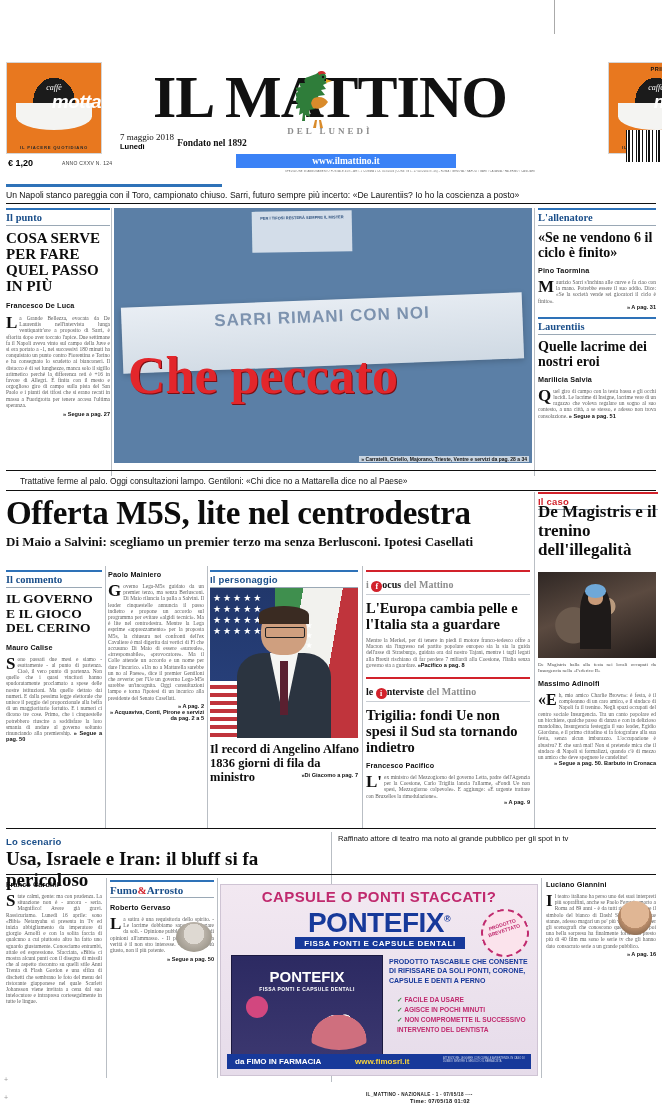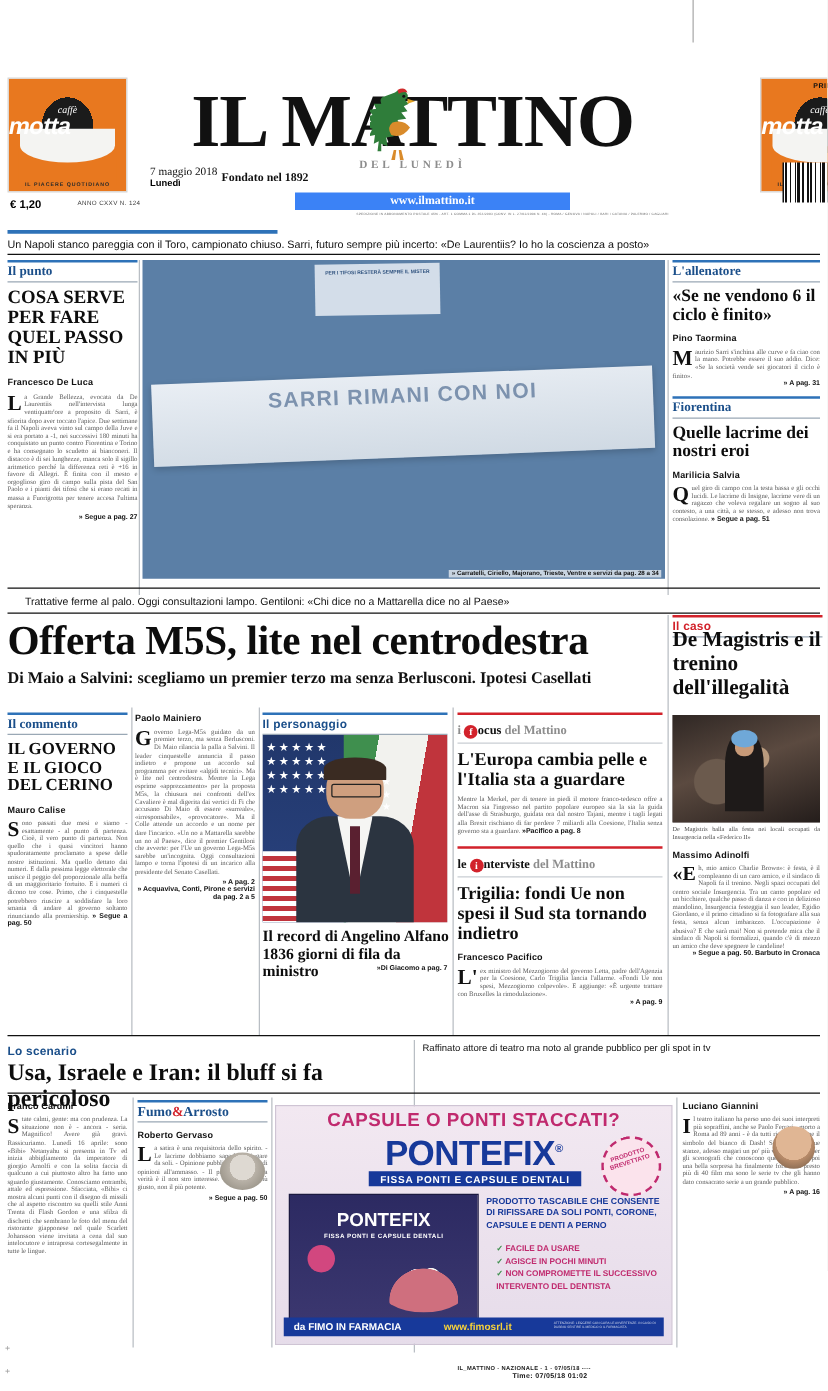--- a/index.html
+++ b/index.html
@@ -22,21 +22,21 @@
   
   #masthead{position:absolute;left:0;top:62px;width:662px;height:112px;padding-left:48px;}
   .motta{position:absolute;top:0;width:96px;height:92px;background:
       radial-gradient(ellipse at 50% 42%,#1b1b1b 0 31%,#e8781f 31% 100%);
       border:1px solid #d5d5d5;box-sizing:border-box;overflow:hidden;}
   .motta .cupbase{position:absolute;left:8%;bottom:6%;width:84%;height:34%;background:#e8781f;}
   .motta .cuprim{position:absolute;left:10%;top:44%;width:80%;height:30%;
       border-radius:0 0 60% 60%;background:#f4f4f2;}
   .motta .caffe{position:absolute;top:22%;left:0;width:100%;text-align:center;color:#fff;
       font-family:"Liberation Serif",serif;font-style:italic;font-size:8px;}
-  .motta .name{position:absolute;top:31%;left:0;width:100%;text-align:left;color:#fff;
+  .motta .name{position:absolute;top:31%;left:0;width:100%;text-align:right;color:#fff;
       font-family:"Liberation Sans",sans-serif;font-weight:bold;font-size:19px;font-style:italic;letter-spacing:-.5px;}
   .motta .tag{position:absolute;bottom:3%;left:0;width:100%;text-align:center;color:#2a2a2a;
       font-family:"Liberation Sans",sans-serif;font-weight:bold;font-size:4.2px;letter-spacing:.8px;}
   #motta-l{left:6px;} #motta-r{right:6px;}
 
   #logo-wrap{position:absolute;left:118px;top:4px;width:424px;height:82px;}
   #logo-text{position:absolute;left:0;top:0;width:424px;font-family:"Liberation Serif",serif;font-weight:bold;
       font-size:60px;line-height:62px;letter-spacing:-1px;color:#111;text-align:center;}
   #logo-sub{position:absolute;left:0;top:60px;width:424px;text-align:center;font-family:Liberation Serif, serif;
       font-weight:bold;font-size:9px;letter-spacing:3px;color:#8d8d8d;}
@@ -296,37 +296,38 @@
   </div>
 
   <div id="sportPhoto">
     <div class="crowd"></div>
     <div class="flagtop">
       <span>PER I TIFOSI RESTERÀ SEMPRE IL MISTER</span>
     </div>
     <div class="banner">
       <span>SARRI RIMANI CON NOI</span>
     </div>
+    <div id="chepeccato">Che peccato</div>
     <div id="sportcap">» Carratelli, Ciriello, Majorano, Trieste, Ventre e servizi da pag. 28 a 34</div>
   </div>
 
   <div id="sportR">
     <div>
       <div class="kicker">L'allenatore</div>
       <div class="hl" style="font-size:14px;line-height:15px;margin-top:4px;">«Se ne vendono 6 il ciclo è finito»</div>
       <div class="byline" style="margin-top:6px;">Pino Taormina</div>
       <div class="body-txt blur" style="margin-top:4px;">
         <span class="dropcap">M</span>
         <span>aurizio Sarri s'inchina alle curve e fa ciao con la mano. Potrebbe essere il suo addio. Dice: «Se la società vende sei giocatori il ciclo è finito».</span>
       </div>
       <div class="ref">» A pag. 31</div>
     </div>
 
     <div style="margin-top:7px;">
-      <div class="kicker">Fiorentina</div>
+      <div class="kicker">Laurentiis</div>
       <div class="hl" style="font-size:14px;line-height:15px;margin-top:4px;">Quelle lacrime dei nostri eroi</div>
       <div class="byline" style="margin-top:6px;">Marilicia Salvia</div>
       <div class="body-txt blur" style="margin-top:4px;">
         <span class="dropcap">Q</span>
         <span>uel giro di campo con la testa bassa e gli occhi lucidi. Le lacrime di Insigne, lacrime vere di un ragazzo che voleva regalare un sogno al suo contesto, a una città, a se stesso, e adesso non trova consolazione.</span>
         <b class="ref" style="display:inline;">» Segue a pag. 51</b>
       </div>
     </div>
   </div>
 

